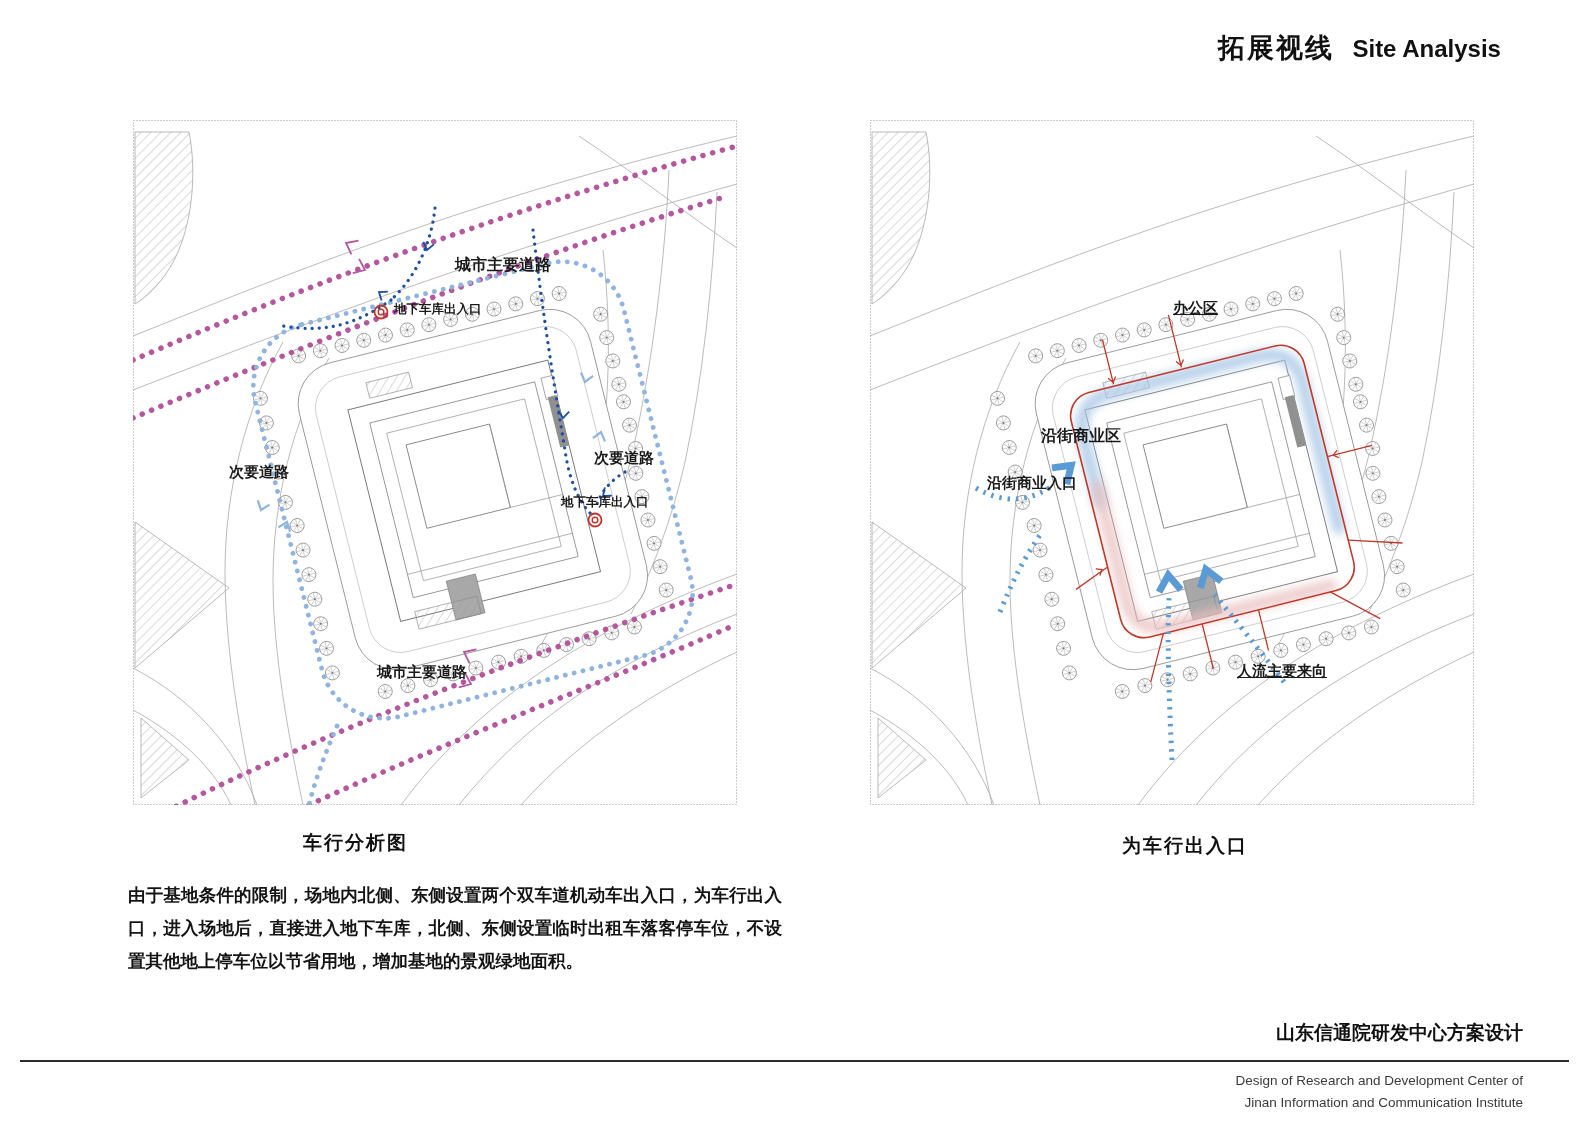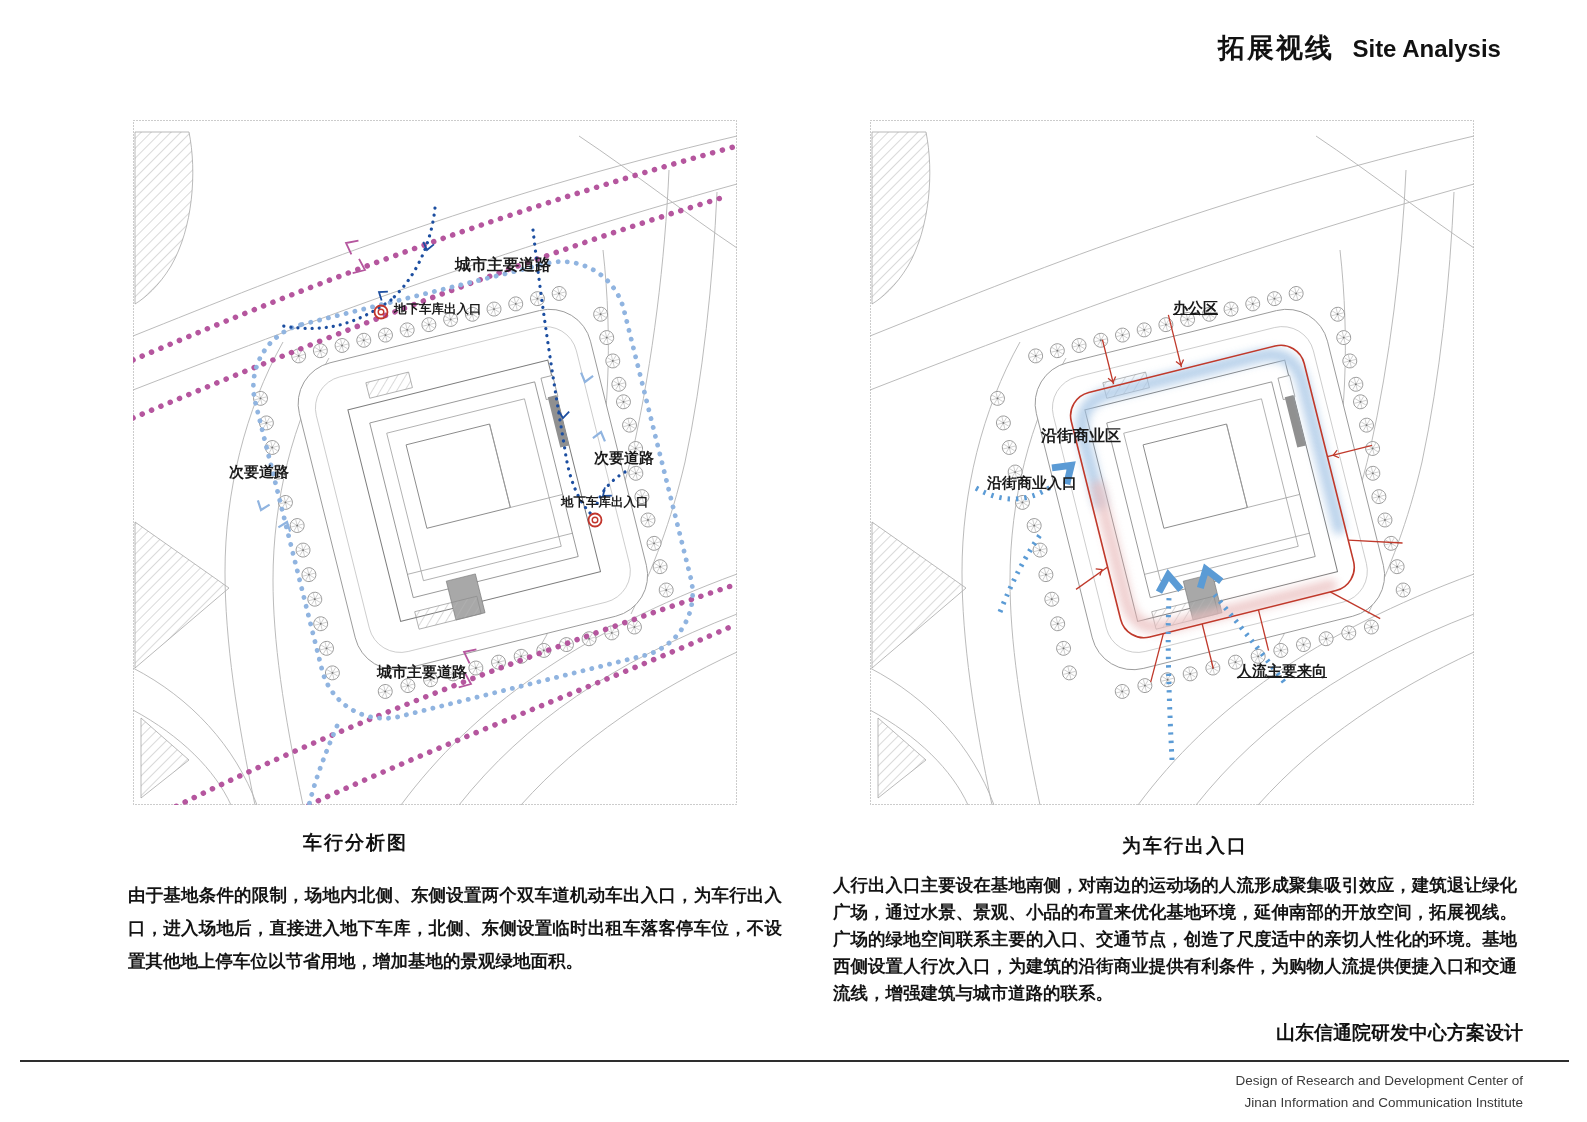--- a/index.html
+++ b/index.html
@@ -277,21 +277,20 @@
         <path d="M-11,9 L0,-7 L11,9" fill="none" stroke="#5b9bd5" stroke-width="7" stroke-linejoin="miter" transform="translate(338,456) rotate(-18)"></path>
       </svg>
     <div class="map-label" style="left:303px;top:180px;font-size:15px;text-decoration:underline;">办公区</div>
     <div class="map-label" style="left:171px;top:308px;font-size:16px;">沿街商业区</div>
     <div class="map-label" style="left:117px;top:355px;font-size:15px;">沿街商业入口</div>
     <div class="map-label" style="left:367px;top:543px;font-size:15px;text-decoration:underline;">人流主要来向</div>
   </div>
   <div class="caption" style="left:1122px;top:833px;">为车行出入口</div>
 
   <p class="desc left" style="left:128px;top:879px;width:654px;">由于基地条件的限制，场地内北侧、东侧设置两个双车道机动车出入口，为车行出入口，进入场地后，直接进入地下车库，北侧、东侧设置临时出租车落客停车位，不设置其他地上停车位以节省用地，增加基地的景观绿地面积。</p>
-  <p class="desc right" style="left:833px;top:872px;width:684px;">人行出入口主要设在基地南侧，对南边的运动场的人流形成聚集吸引效应，建筑退让绿化广场，通过水景、景观、小品的布置来优化基地环境，延伸南部的开放空间，拓展视线。广场的绿地空间联系主要的入口、交通节点，创造了尺度适中的亲切人性化的环境。基地西侧设置人行次入口，为建筑的沿街商业提供有利条件，为购物人流提供便捷入口和交通流线，增强建筑与城市道路的联系。</p>
 
   <div class="project-zh">山东信通院研发中心方案设计</div>
   <div class="rule"></div>
   <div class="project-en">
     <div>Design of Research and Development Center of</div>
     <div>Jinan Information and Communication Institute</div>
   </div>
 
 </div>
 

